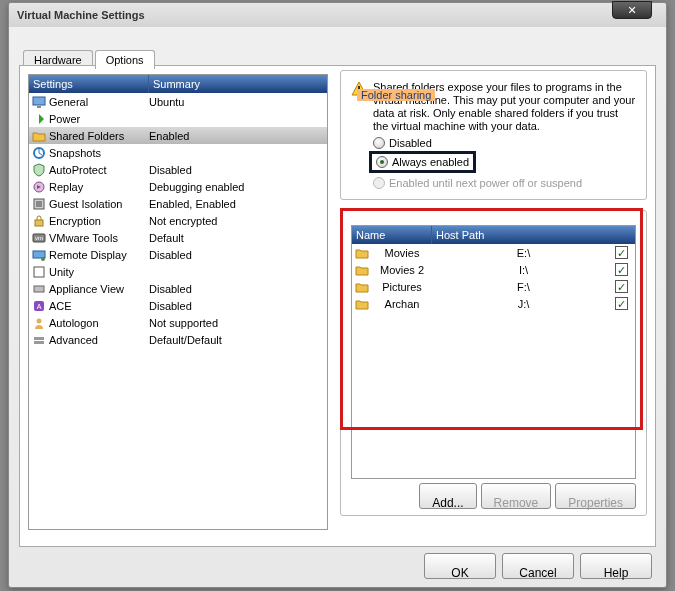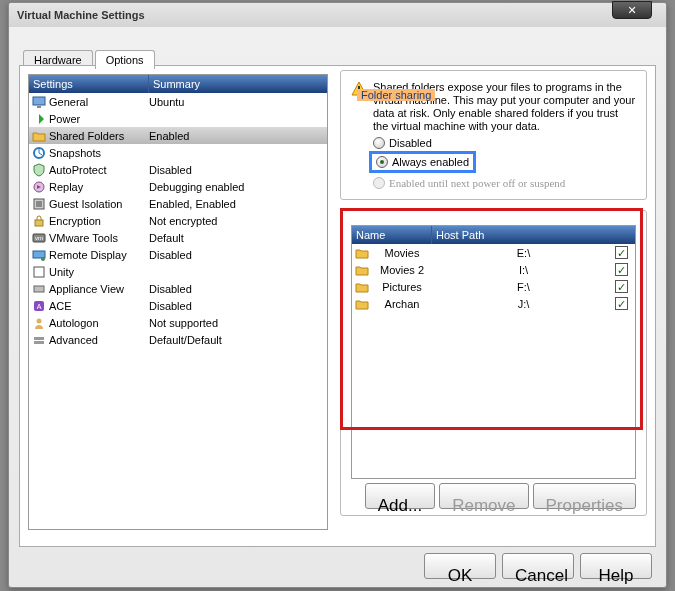--- a/index.html
+++ b/index.html
@@ -136,39 +136,39 @@
   .warn-icon {
     width: 16px; height: 16px;
     flex: none;
   }
   .warn-text { flex: 1; line-height: 13px; }
   .radio-row {
     display: flex; align-items: center;
     margin: 4px 0 0 22px;
     gap: 4px;
   }
-  .radio-row.disabled { color: #9a9a9a; font-family: Liberation Serif, serif; }
+  .radio-row.disabled { color: #9a9a9a; }
   .radio-dot {
     width: 12px; height: 12px;
     border: 1px solid #666;
     border-radius: 50%;
     background: radial-gradient(circle at 40% 35%, #fff, #ccc);
     position: relative;
   }
   .radio-dot.checked::after {
     content: "";
     position: absolute;
     left: 3px; top: 3px; width: 4px; height: 4px;
     background: #2a6b2a;
     border-radius: 50%;
   }
   .radio-dot.disabled { border-color: #bbb; background: #eee; }
   
   .hl-red-narrow {
-    border: 3px solid #3b82f6;
+    border: 3px solid #0f172a;
     padding: 2px 4px;
   }
   .hl-red-big {
     border: 3px solid #d21a1a;
     position: absolute;
     left: 0; right: 4px;
     top: 138px;
     height: 222px;
     pointer-events: none;
   }
@@ -219,21 +219,21 @@
     display: flex; gap: 4px;
   }
   .btn {
     height: 22px;
     padding: 12px 12px;
     border: 1px solid #8a8a8a;
     background: linear-gradient(#fefefe,#e2e2e2);
     border-radius: 3px;
     cursor: pointer;
     font-family: inherit;
-    font-size: 17px;
+    font-size: 12px;
   }
   .btn.disabled {
     color: #9a9a9a;
     cursor: default;
   }
   .bottom-btns {
     position: absolute;
     right: 14px; bottom: 8px;
     display: flex; gap: 6px;
   }

